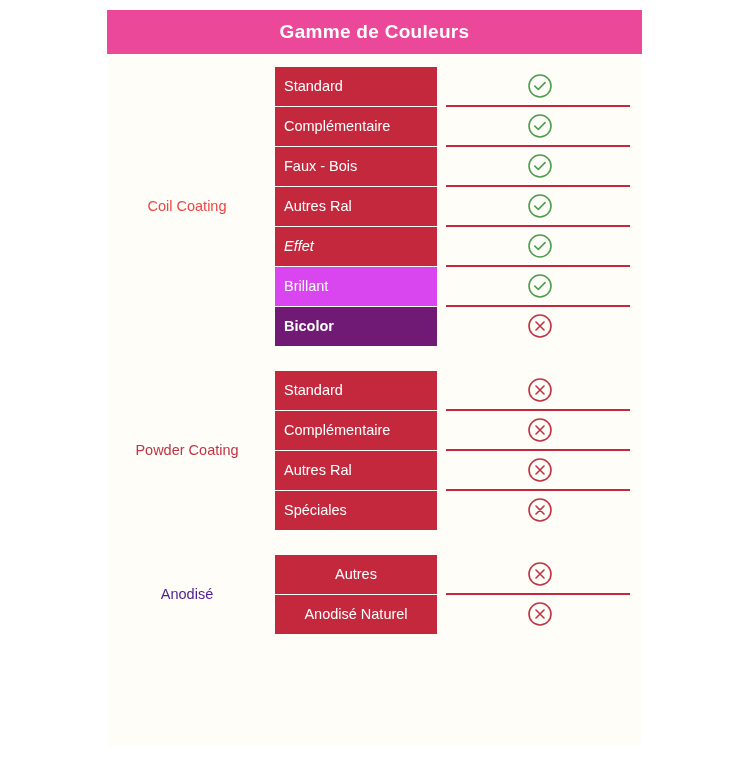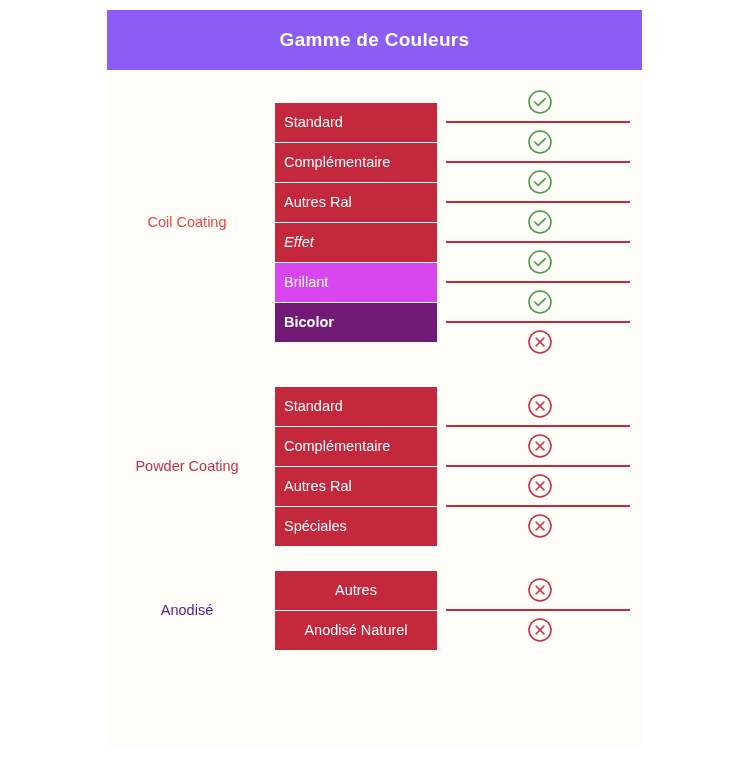--- a/index.html
+++ b/index.html
@@ -16,22 +16,22 @@
     position: absolute;
     left: 107px;
     top: 10px;
     width: 535px;
     height: 736px;
     background: #fffdf8;
   }
 
   
   #header {
-    height: 60px;
-    background: #8b5cf6;
+    height: 44px;
+    background: #ec4899;
     display: flex;
     align-items: center;
     justify-content: center;
   }
   #header-title {
     color: #ffffff;
     font-size: 19px;
     font-weight: bold;
     letter-spacing: .3px;
   }
@@ -118,20 +118,21 @@
   <div id="header">
     <div id="header-title">Gamme de Couleurs</div>
   </div>
 
   <div id="body">
       <div class="section">
         <div class="group-name" style="color: #ef4444;">Coil Coating</div>
         <div class="labels">
           <div class="label-cell" style="background: rgb(196, 40, 60);">Standard</div>
           <div class="label-cell" style="background: rgb(196, 40, 60);">Complémentaire</div>
+          <div class="label-cell" style="background: rgb(196, 40, 60);">Faux - Bois</div>
           <div class="label-cell" style="background: rgb(196, 40, 60);">Autres Ral</div>
           <div class="label-cell" style="background: rgb(196, 40, 60); font-style: italic;">Effet</div>
           <div class="label-cell" style="background: #d946ef;">Brillant</div>
           <div class="label-cell" style="background: #701a75; font-weight: bold;">Bicolor</div>
         </div>
         <div class="marks">
           <div class="mark-row">
             <svg class="icon" width="26" height="26" viewBox="0 0 26 26" fill="none">
               <circle cx="13" cy="13" r="11" stroke="#4e9e50" stroke-width="1.6"></circle>
               <path d="M7.8 13.1 L11.3 16.4 L18.1 9.6" stroke="#4e9e50" stroke-width="1.6" stroke-linecap="round" stroke-linejoin="round"></path>

